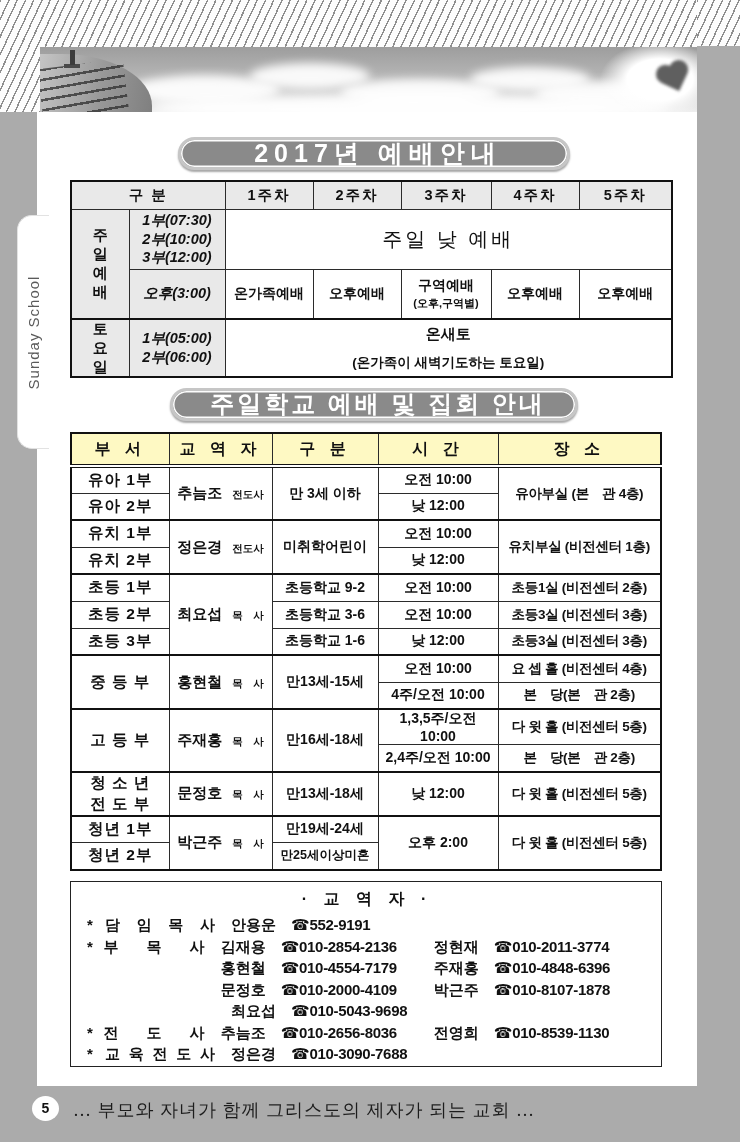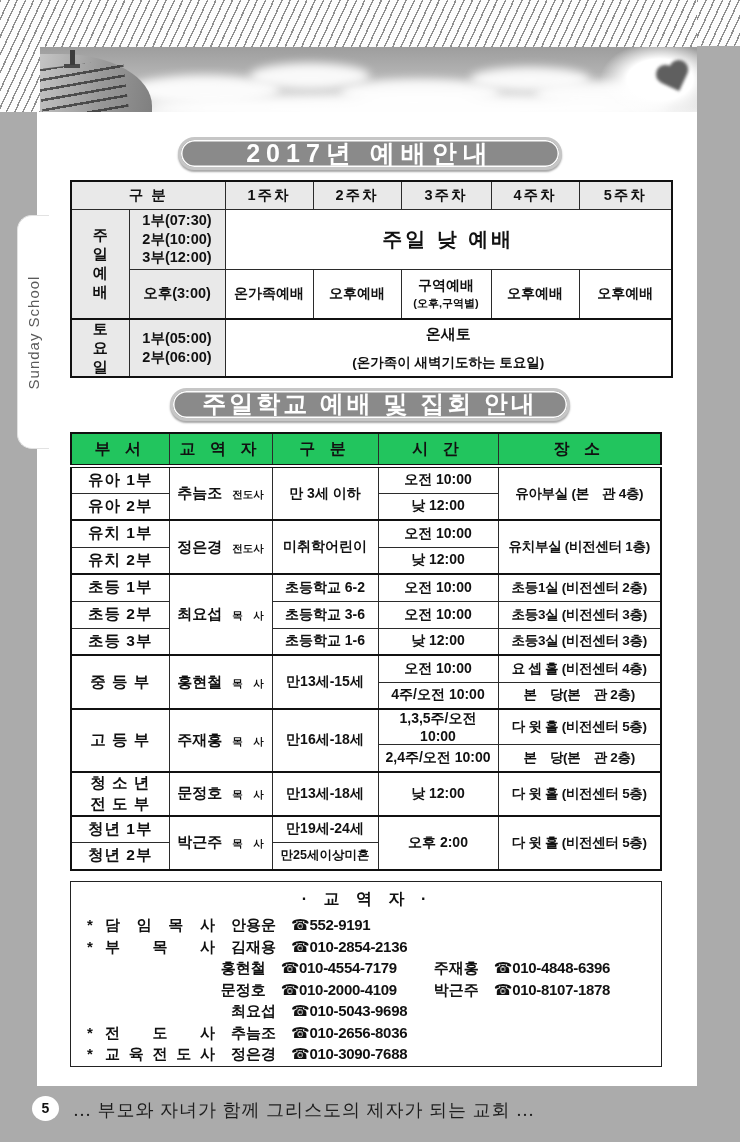--- a/index.html
+++ b/index.html
@@ -31,42 +31,42 @@
   .heart::before{content:"";position:absolute;left:-10px;top:0;width:19px;height:19px;border-radius:50%;background:#5f5f5f;}
   .heart::after{content:"";position:absolute;left:0;top:-10px;width:19px;height:19px;border-radius:50%;background:#5f5f5f;}
   
   .side-tab{position:absolute;left:17px;top:215px;width:31px;height:232px;background:#fff;
             border:1px solid #e2e2e2;border-right:none;border-radius:15px 0 0 15px;
             display:flex;align-items:center;justify-content:center;}
   .side-tab span{transform:rotate(-90deg);white-space:nowrap;font-size:15px;color:#5a5a5a;letter-spacing:1px;}
   
   .banner{position:absolute;background:#8a8a8a;border:3px solid #c6c6c6;border-radius:20px;
           box-shadow:0 2px 2px rgba(0,0,0,.35), inset 0 0 0 1.5px #fdfdfd;
-          color:#fff;font-weight:bold;text-align:center;}
+          color:#fff;font-weight:bold;text-align:center;padding-left:8px;}
   .banner1{left:178px;top:137px;width:378px;height:27px;font-size:25px;line-height:26px;letter-spacing:6px;}
   .banner2{left:170px;top:388px;width:394px;height:27px;font-size:24px;line-height:26px;letter-spacing:3px;}
   
   table{border-collapse:collapse;table-layout:fixed;}
   td,th{border:1px solid #2b2b2b;text-align:center;vertical-align:middle;padding:0 2px;overflow:hidden;}
   .hd{background:#e9e9e9;}
   .pre{white-space:pre-line;}
   
   .t1{position:absolute;left:70px;top:180px;width:601px;border:2.5px solid #111;}
   .t1 th{background:#e9e9e9;font-size:14.5px;font-weight:bold;letter-spacing:2px;}
   .t1 .vert{font-size:15px;font-weight:bold;line-height:1.25;}
-  .t1 .times{font-size:14.5px;font-weight:bold;line-height:1.3;}
-  .t1 .big{font-size:20px;font-weight:bold;letter-spacing:3px;}
+  .t1 .times{font-size:14.5px;font-weight:bold;line-height:1.3;font-style:italic;}
+  .t1 .big{font-size:20px;font-weight:normal;letter-spacing:3px;}
   .t1 .svc{font-size:14px;font-weight:bold;}
   .t1 .note{display:block;font-size:11px;font-weight:bold;margin-top:1px;}
   .t1 .sat td{border-top:2.5px solid #111;}
   .t1 .satname{display:block;font-size:15px;font-weight:bold;}
   .t1 .satdesc{display:block;font-size:13.5px;font-weight:bold;margin-top:10px;}
   
   .t2{position:absolute;left:70px;top:432px;width:592px;border:2.5px solid #111;}
-  .t2 th{background:#22c55e;font-size:16px;font-weight:bold;letter-spacing:5px;
+  .t2 th{background:#fef9c3;font-size:16px;font-weight:bold;letter-spacing:5px;
          border-bottom:4px double #111;height:30px;}
   .t2 td{font-size:14px;font-weight:bold;}
   .t2 tr{height:27px;}
   .t2 tr.tall{height:40px;}
   .t2 tr.gs td{border-top:2.2px solid #111;}
   .t2 tr:not(.gs) td{border-top:1px solid #666;}
   .t2 .dept{font-size:15.5px;letter-spacing:1px;}
   .t2 .name{font-size:15px;}
   .t2 .sm{font-size:10.5px;margin-left:10px;}
   .t2 .place{font-size:13.5px;letter-spacing:-0.3px;margin-top:9px;}
@@ -214,21 +214,21 @@
       <td class="time">오전 10:00</td>
       <td class="place" rowspan="2">유치부실 (비전센터 1층)</td>
     </tr>
     <tr>
       <td class="dept">유치 2부</td>
       <td class="time">낮  12:00</td>
     </tr>
     <tr class="gs">
       <td class="dept">초등 1부</td>
       <td rowspan="3"><span class="name">최요섭</span><span class="sm">목　사</span></td>
-      <td>초등학교 6-2</td>
+      <td>초등학교 9-2</td>
       <td class="time">오전 10:00</td>
       <td class="place">초등1실 (비전센터 2층)</td>
     </tr>
     <tr>
       <td class="dept">초등 2부</td>
       <td>초등학교 3-6</td>
       <td class="time">오전 10:00</td>
       <td class="place">초등3실 (비전센터 3층)</td>
     </tr>
     <tr>
@@ -291,20 +291,24 @@
           <span class="phone">☎552-9191</span>
         </span>
     </div>
     <div class="m-row">
       <span class="star">*</span>
       <span class="role">부 목 사</span>
       <span class="entry">
           <span class="name">김재용</span>
           <span class="phone">☎010-2854-2136</span>
         </span>
+      <span class="entry">
+          <span class="name">정현재</span>
+          <span class="phone">☎010-2011-3774</span>
+        </span>
     </div>
     <div class="m-row">
       <span class="star"></span>
       <span class="role"></span>
       <span class="entry">
           <span class="name">홍현철</span>
           <span class="phone">☎010-4554-7179</span>
         </span>
       <span class="entry">
           <span class="name">주재홍</span>
@@ -330,20 +334,24 @@
           <span class="name">최요섭</span>
           <span class="phone">☎010-5043-9698</span>
         </span>
     </div>
     <div class="m-row">
       <span class="star">*</span>
       <span class="role">전 도 사</span>
       <span class="entry">
           <span class="name">추늠조</span>
           <span class="phone">☎010-2656-8036</span>
+        </span>
+      <span class="entry">
+          <span class="name">전영희</span>
+          <span class="phone">☎010-8539-1130</span>
         </span>
     </div>
     <div class="m-row">
       <span class="star">*</span>
       <span class="role">교 육 전 도 사</span>
       <span class="entry">
           <span class="name">정은경</span>
           <span class="phone">☎010-3090-7688</span>
         </span>
     </div>

